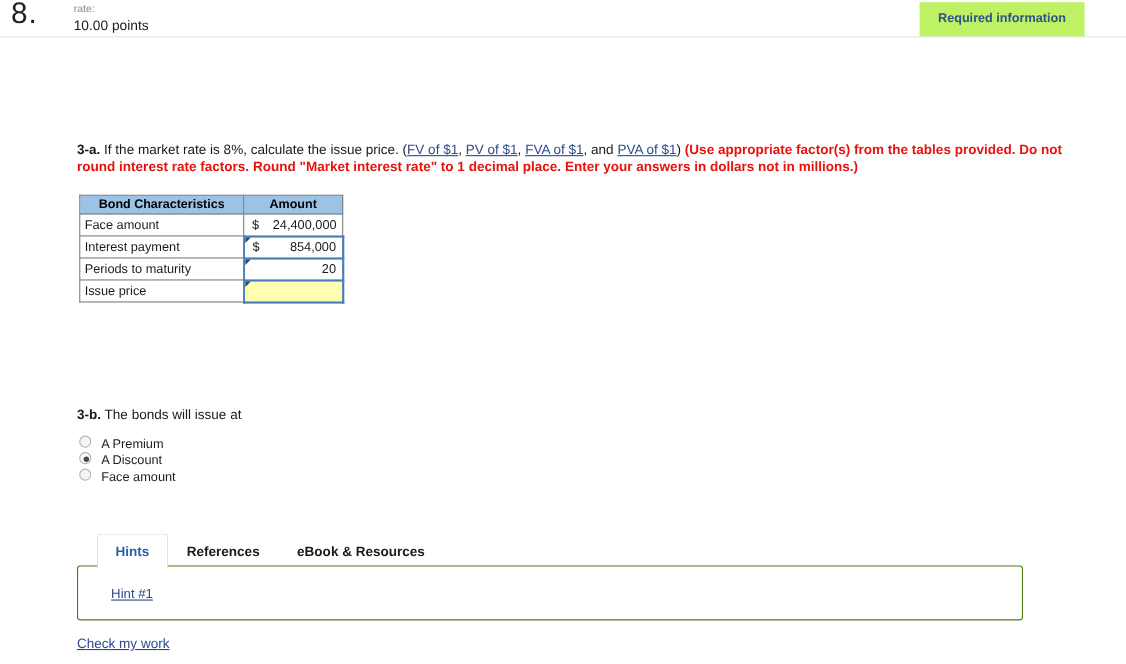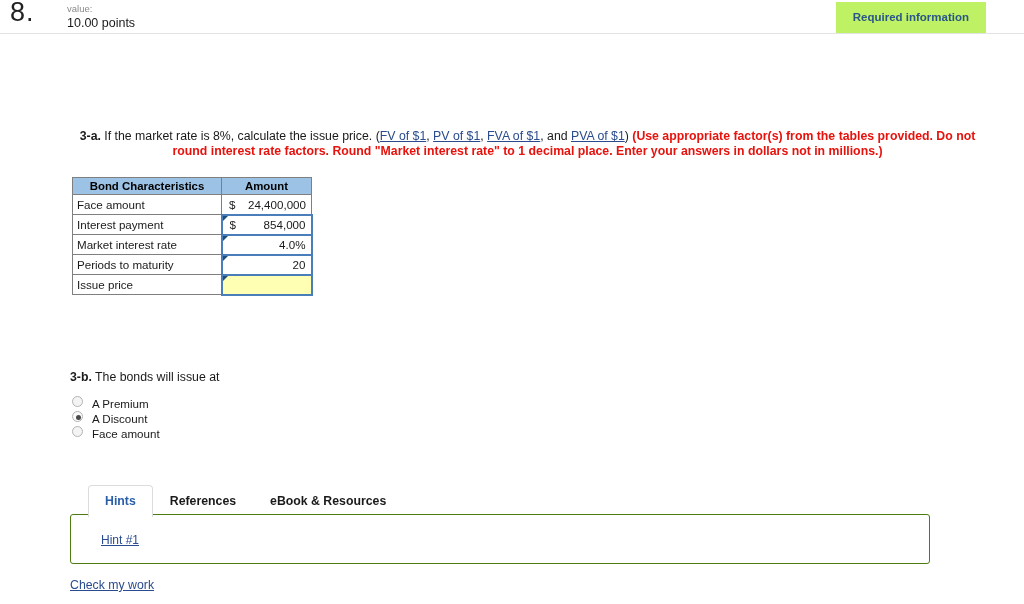--- a/index.html
+++ b/index.html
@@ -56,21 +56,20 @@
 
   
   #content { position: relative; width: 1024px; }
 
   #q3a {
     position: absolute;
     left: 70px; top: 95px;
     width: 915px;
     font-size: 12.3px;
     line-height: 1.18;
-    text-align: center;
   }
   #q3a .lbl { font-weight: bold; }
   #q3a a {
     color: #2a4b8d;
     text-decoration: underline;
   }
   #q3a .warn {
     color: #e8120c;
     font-weight: bold;
   }
@@ -211,21 +210,21 @@
     color: #2a4b8d;
     text-decoration: underline;
   }
 </style>
 </head>
 <body>
 
 <div id="topbar">
   <div id="q-number">8.</div>
   <div id="value-block">
-    <span id="value-label">value:</span>
+    <span id="value-label">rate:</span>
     <span id="value-points">10.00 points</span>
   </div>
   <div id="required-info">Required information</div>
 </div>
 
 <div id="content">
 
   <div id="q3a">
     <span class="lbl">3-a.</span><span> If the market rate is 8%, calculate the issue price. (</span><a href="#">FV of $1</a><span>, </span><a href="#">PV of $1</a><span>, </span><a href="#">FVA of $1</a><span>, and </span><a href="#">PVA of $1</a><span>) </span><span class="warn">(Use appropriate factor(s) from the tables provided. Do not round interest rate factors. Round "Market interest rate" to 1 decimal place. Enter your answers in dollars not in millions.)</span>
   </div>
@@ -238,24 +237,20 @@
       </tr>
     </thead>
     <tbody id="bond-body">
         <tr>
           <td class="lbl-cell">Face amount</td>
           <td class="amt-cell"><span class="cur">$</span><span>24,400,000</span></td>
         </tr>
         <tr>
           <td class="lbl-cell">Interest payment</td>
           <td class="amt-cell input-cell"><span class="cur">$</span><span>854,000</span></td>
-        </tr>
-        <tr>
-          <td class="lbl-cell">Market interest rate</td>
-          <td class="amt-cell input-cell"><span>4.0%</span></td>
         </tr>
         <tr>
           <td class="lbl-cell">Periods to maturity</td>
           <td class="amt-cell input-cell"><span>20</span></td>
         </tr>
         <tr>
           <td class="lbl-cell">Issue price</td>
           <td class="amt-cell input-cell yellow-cell"><span></span></td>
         </tr>
       </tbody>

